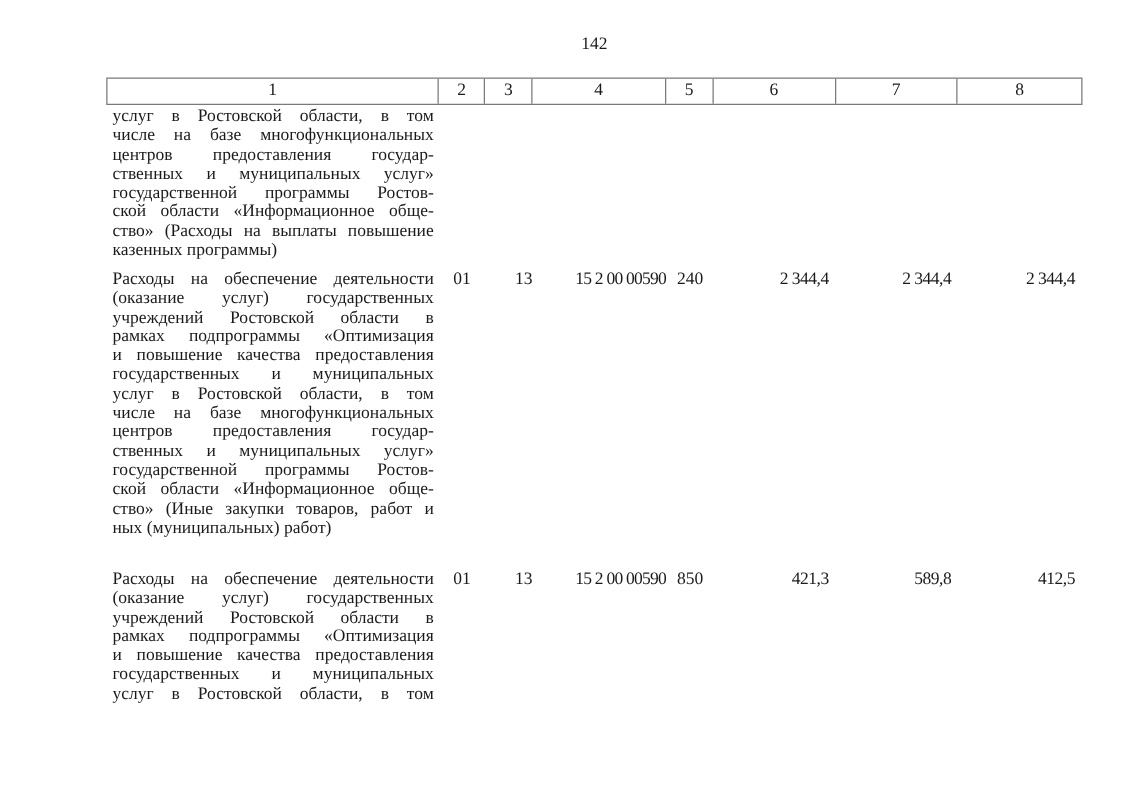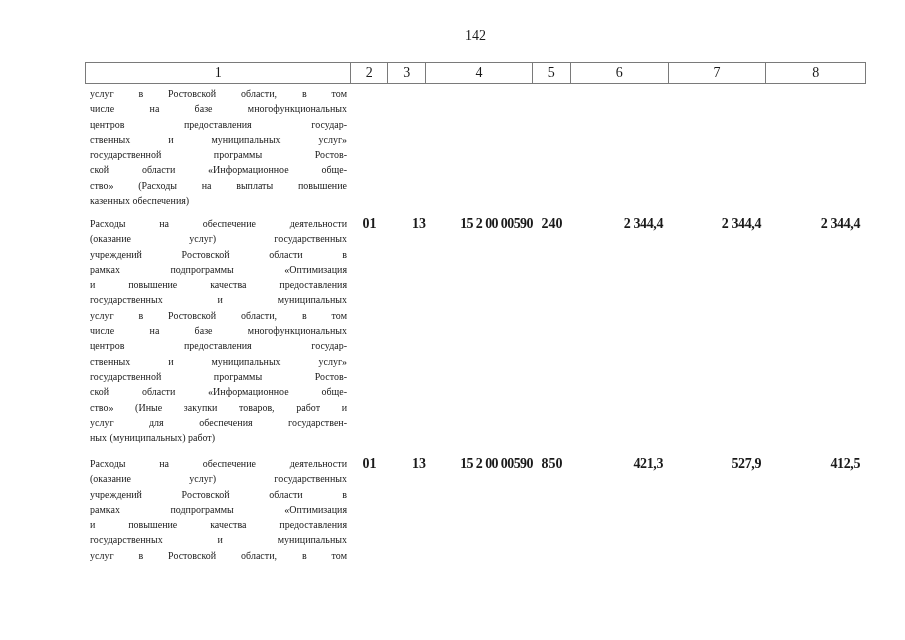--- a/index.html
+++ b/index.html
@@ -27,25 +27,25 @@
   .col3 { width: 38px; }
   .col4 { width: 107px; }
   .col5 { width: 38px; }
   .col6 { width: 98px; }
   .col7 { width: 98px; }
   .col8 { width: 99px; }
 
   .row { position: absolute; left: 85px; width: 781px; }
   .row .text {
     position: absolute; left: 5px; width: 257px;
-    font-size: 10px; line-height: 15.3px; text-align: justify;
+    font-size: 14px; line-height: 15.3px; text-align: justify;
   }
   .row .text span { display: block; text-align: justify; text-align-last: justify; white-space: nowrap; }
   .row .text span.last { text-align-last: left; }
-  .num { position: absolute; top: 0; font-size: 14px; line-height: 15.3px; font-weight: bold; }
+  .num { position: absolute; top: 0; font-size: 14px; line-height: 15.3px; }
   .n2 { left: 266px; width: 37px; text-align: center; }
   .n3 { left: 303px; width: 38px; text-align: right; }
   .n4 { left: 358px; width: 107px; text-align: center; letter-spacing: -0.6px; }
   .n5 { left: 448px; width: 38px; text-align: center; }
   .n6 { left: 486px; width: 92px; text-align: right; letter-spacing: -0.4px; }
   .n7 { left: 584px; width: 92px; text-align: right; letter-spacing: -0.4px; }
   .n8 { left: 682px; width: 93px; text-align: right; letter-spacing: -0.4px; }
 </style>
 </head>
 <body>
@@ -65,40 +65,39 @@
 
 <div class="row" style="top:86px;">
   <div class="text">
     <span>услуг в Ростовской области, в том</span>
     <span>числе на базе многофункциональных</span>
     <span>центров предоставления государ-</span>
     <span>ственных и муниципальных услуг»</span>
     <span>государственной программы Ростов-</span>
     <span>ской области «Информационное обще-</span>
     <span>ство» (Расходы на выплаты повышение</span>
-    <span class="last">казенных обеспечения)</span>
+    <span class="last">казенных программы)</span>
   </div>
 </div>
 
 <div class="row" style="top:216px;">
   <div class="text">
     <span>Расходы на обеспечение деятельности</span>
     <span>(оказание услуг) государственных</span>
     <span>учреждений Ростовской области в</span>
     <span>рамках подпрограммы «Оптимизация</span>
     <span>и повышение качества предоставления</span>
     <span>государственных и муниципальных</span>
     <span>услуг в Ростовской области, в том</span>
     <span>числе на базе многофункциональных</span>
     <span>центров предоставления государ-</span>
     <span>ственных и муниципальных услуг»</span>
     <span>государственной программы Ростов-</span>
     <span>ской области «Информационное обще-</span>
     <span>ство» (Иные закупки товаров, работ и</span>
-    <span>услуг для обеспечения государствен-</span>
     <span class="last">ных (муниципальных) работ)</span>
   </div>
   <div class="num n2">01</div>
   <div class="num n3">13</div>
   <div class="num n4">15 2 00 00590</div>
   <div class="num n5">240</div>
   <div class="num n6">2 344,4</div>
   <div class="num n7">2 344,4</div>
   <div class="num n8">2 344,4</div>
 </div>
@@ -111,15 +110,15 @@
     <span>рамках подпрограммы «Оптимизация</span>
     <span>и повышение качества предоставления</span>
     <span>государственных и муниципальных</span>
     <span>услуг в Ростовской области, в том</span>
   </div>
   <div class="num n2">01</div>
   <div class="num n3">13</div>
   <div class="num n4">15 2 00 00590</div>
   <div class="num n5">850</div>
   <div class="num n6">421,3</div>
-  <div class="num n7">527,9</div>
+  <div class="num n7">589,8</div>
   <div class="num n8">412,5</div>
 </div>
 
 </body></html>

